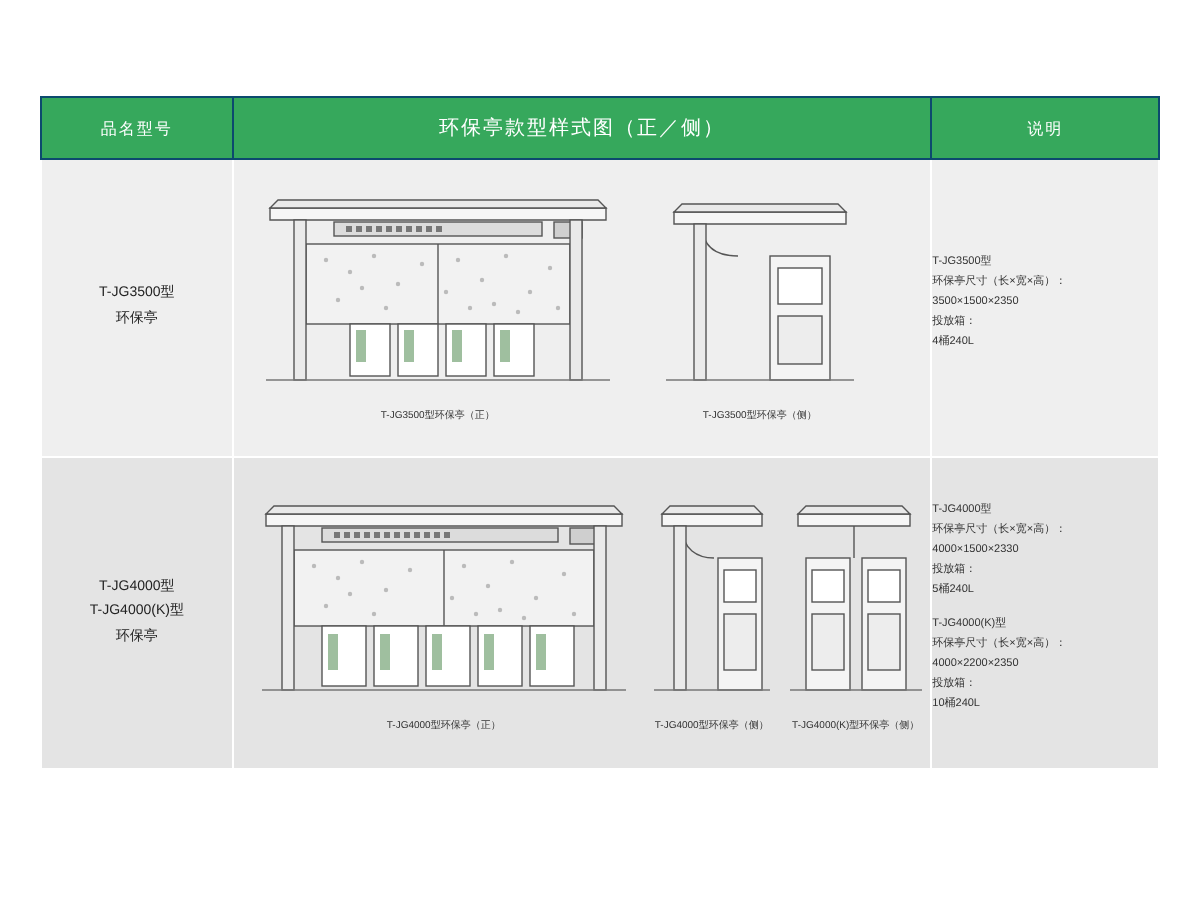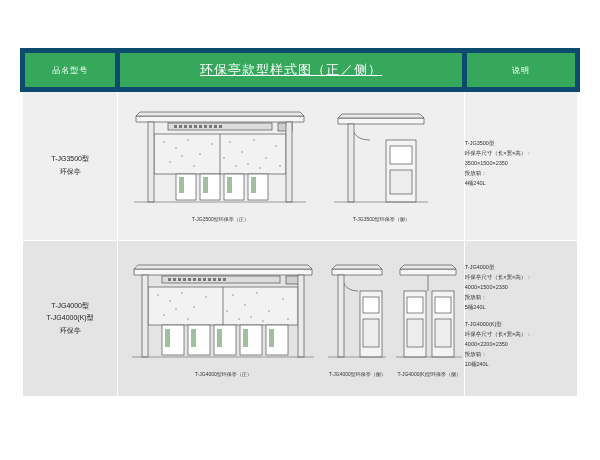--- a/index.html
+++ b/index.html
@@ -26,25 +26,24 @@
     width: 560px;
     border-collapse: collapse;
   }
   .hdr-row td {
     background: #36a85c;
     color: #ffffff;
     font-size: 8px;
     text-align: center;
     padding: 8px 2px;
     letter-spacing: 1px;
-    border: 5px solid #0c4a6e;
+    border: 1px solid #0c4a6e;
   }
   .hdr-row td.hdr-mid {
-    font-size: 13px;
-    text-decoration: underline;
+    font-size: 10px;
   }
   .col1 { width: 96px; }
   .col2 { width: 350px; }
   .col3 { width: 114px; }
 
   .body-row td {
     vertical-align: middle;
     border: 1px solid #ffffff;
     padding: 0;
   }

